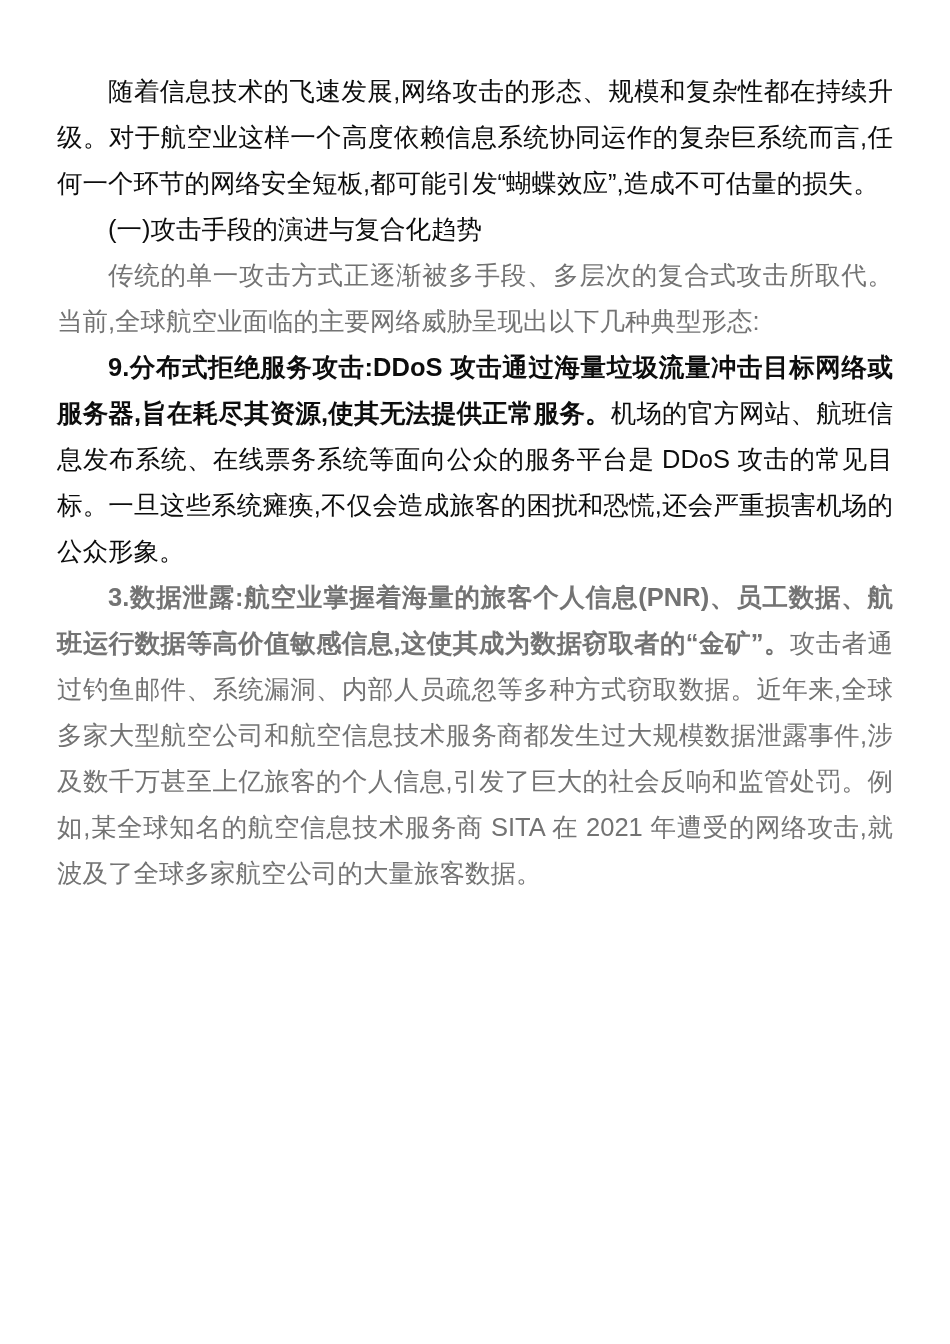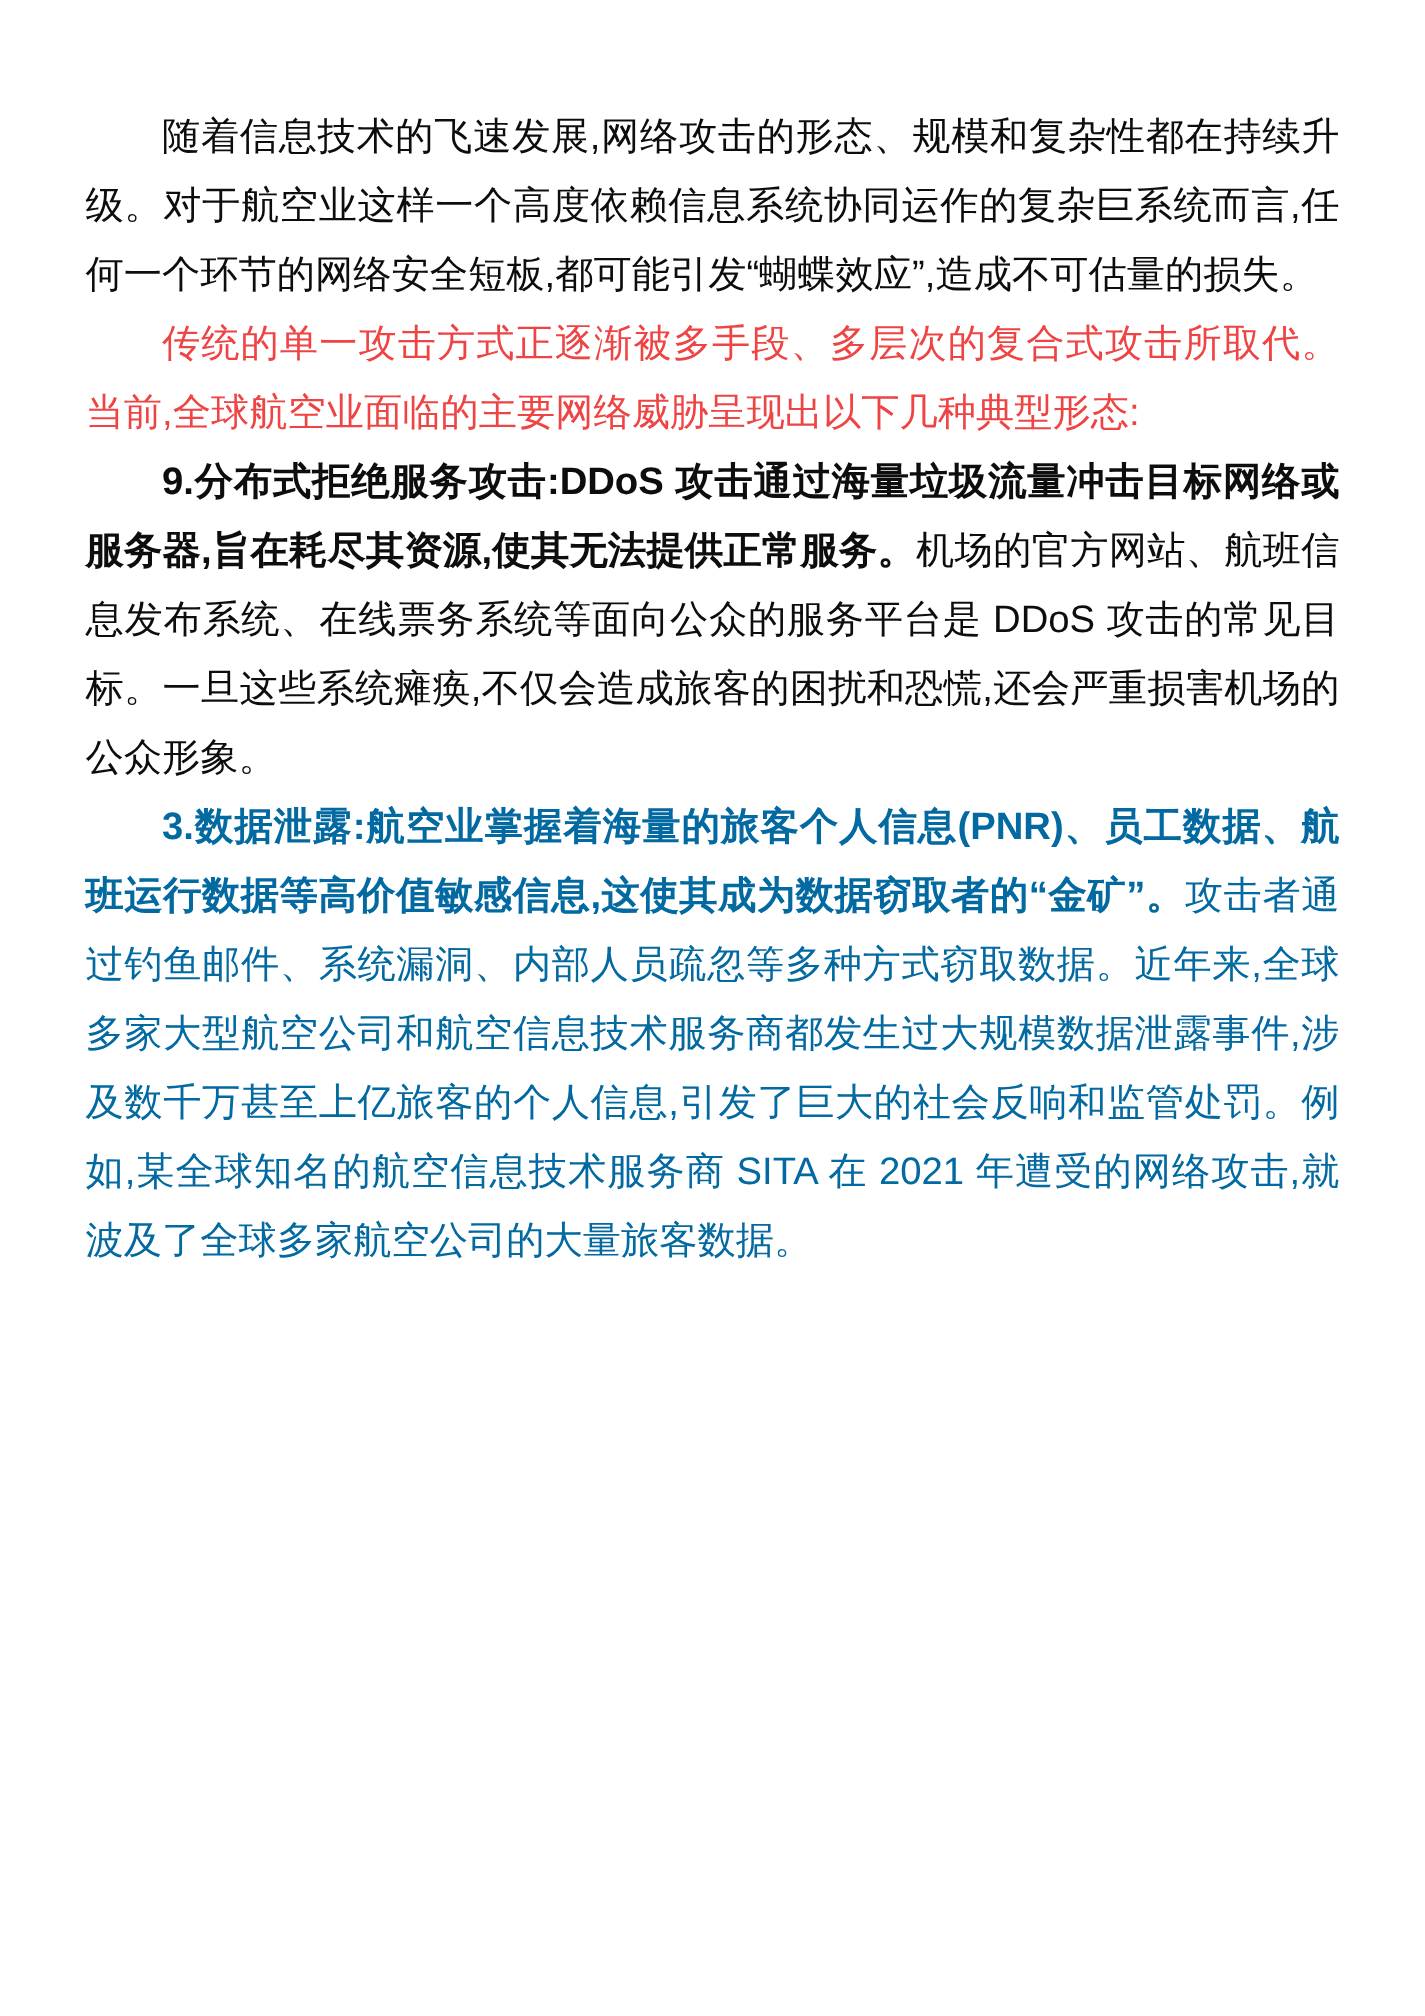--- a/index.html
+++ b/index.html
@@ -46,17 +46,18 @@
   
   p.para { text-align-last: left; }
 </style>
 </head>
 <body>
 
 <div id="page" style="background: rgb(255, 255, 255);">
   <div class="doc-body" id="doc-body">
 
   <p class="para" style="color: rgb(13, 13, 13);"><span>随着信息技术的飞速发展,网络攻击的形态、规模和复杂性都在持续升级。对于航空业这样一个高度依赖信息系统协同运作的复杂巨系统而言,任何一个环节的网络安全短板,都可能引发“蝴蝶效应”,造成不可估量的损失。</span></p>
-      <p class="para" style="color: #ef4444;"><span>传统的单一攻击方式正逐渐被多手段、多层次的复合式攻击所取代。当前,全球航空业面临的主要网络威胁呈现出以下几种典型形态:</span></p>
+      <p class="para" style="color: rgb(13, 13, 13);"><span>(一)攻击手段的演进与复合化趋势</span></p>
+      <p class="para" style="color: #737373;"><span>传统的单一攻击方式正逐渐被多手段、多层次的复合式攻击所取代。当前,全球航空业面临的主要网络威胁呈现出以下几种典型形态:</span></p>
       <p class="para" style="color: rgb(13, 13, 13);"><span class="b">9.分布式拒绝服务攻击:DDoS 攻击通过海量垃圾流量冲击目标网络或服务器,旨在耗尽其资源,使其无法提供正常服务。</span><span>机场的官方网站、航班信息发布系统、在线票务系统等面向公众的服务平台是 DDoS 攻击的常见目标。一旦这些系统瘫痪,不仅会造成旅客的困扰和恐慌,还会严重损害机场的公众形象。</span></p>
-      <p class="para" style="color: #0369a1;"><span class="b">3.数据泄露:航空业掌握着海量的旅客个人信息(PNR)、员工数据、航班运行数据等高价值敏感信息,这使其成为数据窃取者的“金矿”。</span><span>攻击者通过钓鱼邮件、系统漏洞、内部人员疏忽等多种方式窃取数据。近年来,全球多家大型航空公司和航空信息技术服务商都发生过大规模数据泄露事件,涉及数千万甚至上亿旅客的个人信息,引发了巨大的社会反响和监管处罚。例如,某全球知名的航空信息技术服务商 SITA 在 2021 年遭受的网络攻击,就波及了全球多家航空公司的大量旅客数据。</span></p>
+      <p class="para" style="color: #737373;"><span class="b">3.数据泄露:航空业掌握着海量的旅客个人信息(PNR)、员工数据、航班运行数据等高价值敏感信息,这使其成为数据窃取者的“金矿”。</span><span>攻击者通过钓鱼邮件、系统漏洞、内部人员疏忽等多种方式窃取数据。近年来,全球多家大型航空公司和航空信息技术服务商都发生过大规模数据泄露事件,涉及数千万甚至上亿旅客的个人信息,引发了巨大的社会反响和监管处罚。例如,某全球知名的航空信息技术服务商 SITA 在 2021 年遭受的网络攻击,就波及了全球多家航空公司的大量旅客数据。</span></p>
     </div>
 </div>
 
 </body></html>

